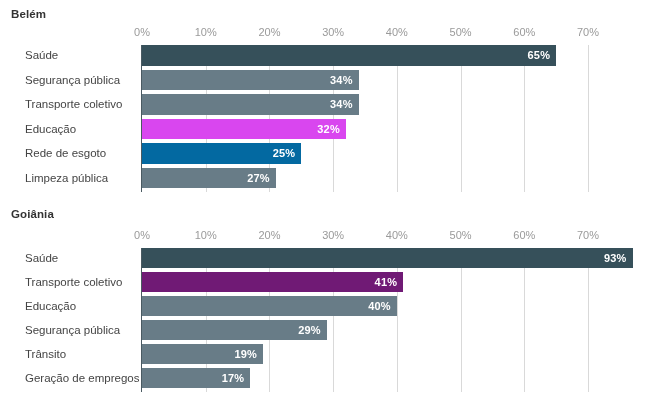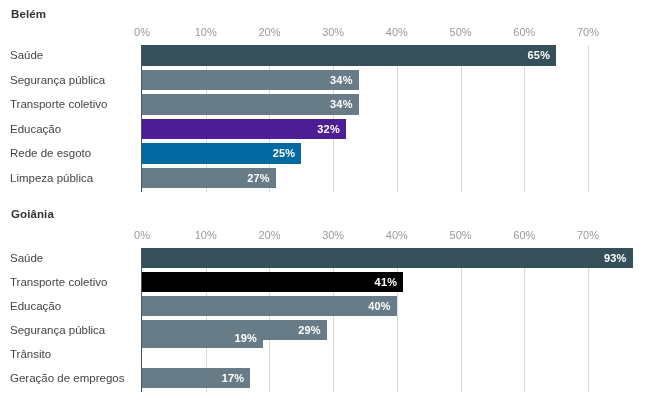--- a/index.html
+++ b/index.html
@@ -120,21 +120,21 @@
     font-size: 11px;
     font-weight: bold;
     color: #ffffff;
     white-space: nowrap;
     letter-spacing: 0.2px;
   }
 
   
   .cat-labels {
     position: absolute;
-    left: 10px;
+    left: 25px;
     top: 45px;
     width: 128px;
     height: 147px;
   }
   #chart-1 .cat-labels { top: 48px; height: 144px; }
   .cat-label {
     position: absolute;
     left: 0;
     font-size: 11.5px;
     color: #444444;
@@ -189,21 +189,21 @@
             <div class="bar" title="Segurança pública 34%" style="width: 216.629px; background: rgb(104, 124, 135);">
               <span class="bar-value" style="color: rgb(255, 255, 255);">34%</span>
             </div>
           </div>
           <div class="row" style="top: 49px; height: 20.5px;">
             <div class="bar" title="Transporte coletivo 34%" style="width: 216.629px; background: rgb(104, 124, 135);">
               <span class="bar-value" style="color: rgb(255, 255, 255);">34%</span>
             </div>
           </div>
           <div class="row" style="top: 73.5px; height: 20.5px;">
-            <div class="bar" title="Educação 32%" style="width: 203.886px; background: #4c1d95;">
+            <div class="bar" title="Educação 32%" style="width: 203.886px; background: #d946ef;">
               <span class="bar-value" style="color: rgb(255, 255, 255);">32%</span>
             </div>
           </div>
           <div class="row" style="top: 98px; height: 20.5px;">
             <div class="bar" title="Rede de esgoto 25%" style="width: 159.286px; background: #0369a1;">
               <span class="bar-value" style="color: rgb(255, 255, 255);">25%</span>
             </div>
           </div>
           <div class="row" style="top: 122.5px; height: 20.5px;">
             <div class="bar" title="Limpeza pública 21%" style="width: 133.8px; background: rgb(104, 124, 135);">
@@ -245,35 +245,35 @@
           <div class="gridline" style="left: 382.286px; background: rgb(217, 217, 217);"></div>
           <div class="gridline" style="left: 446px; background: rgb(217, 217, 217);"></div>
         </div>
       <div class="rows">
           <div class="row" style="top: 0px; height: 20px;">
             <div class="bar highlight" title="Saúde 77%" style="width: 490.6px; background: rgb(54, 80, 90);">
               <span class="bar-value" style="color: rgb(255, 255, 255);">93%</span>
             </div>
           </div>
           <div class="row" style="top: 24px; height: 20px;">
-            <div class="bar" title="Transporte coletivo 41%" style="width: 261.229px; background: #000000;">
+            <div class="bar" title="Transporte coletivo 41%" style="width: 261.229px; background: #701a75;">
               <span class="bar-value" style="color: rgb(255, 255, 255);">41%</span>
             </div>
           </div>
           <div class="row" style="top: 48px; height: 20px;">
             <div class="bar" title="Educação 40%" style="width: 254.857px; background: rgb(104, 124, 135);">
               <span class="bar-value" style="color: rgb(255, 255, 255);">40%</span>
             </div>
           </div>
           <div class="row" style="top: 72px; height: 20px;">
             <div class="bar" title="Segurança pública 29%" style="width: 184.771px; background: rgb(104, 124, 135);">
               <span class="bar-value" style="color: rgb(255, 255, 255);">29%</span>
             </div>
           </div>
-          <div class="row" style="top: 80px; height: 20px;">
+          <div class="row" style="top: 96px; height: 20px;">
             <div class="bar" title="Trânsito 19%" style="width: 121.057px; background: rgb(104, 124, 135);">
               <span class="bar-value" style="color: rgb(255, 255, 255);">19%</span>
             </div>
           </div>
           <div class="row" style="top: 120px; height: 20px;">
             <div class="bar" title="Geração de empregos 17%" style="width: 108.314px; background: rgb(104, 124, 135);">
               <span class="bar-value" style="color: rgb(255, 255, 255);">17%</span>
             </div>
           </div>
         </div>

